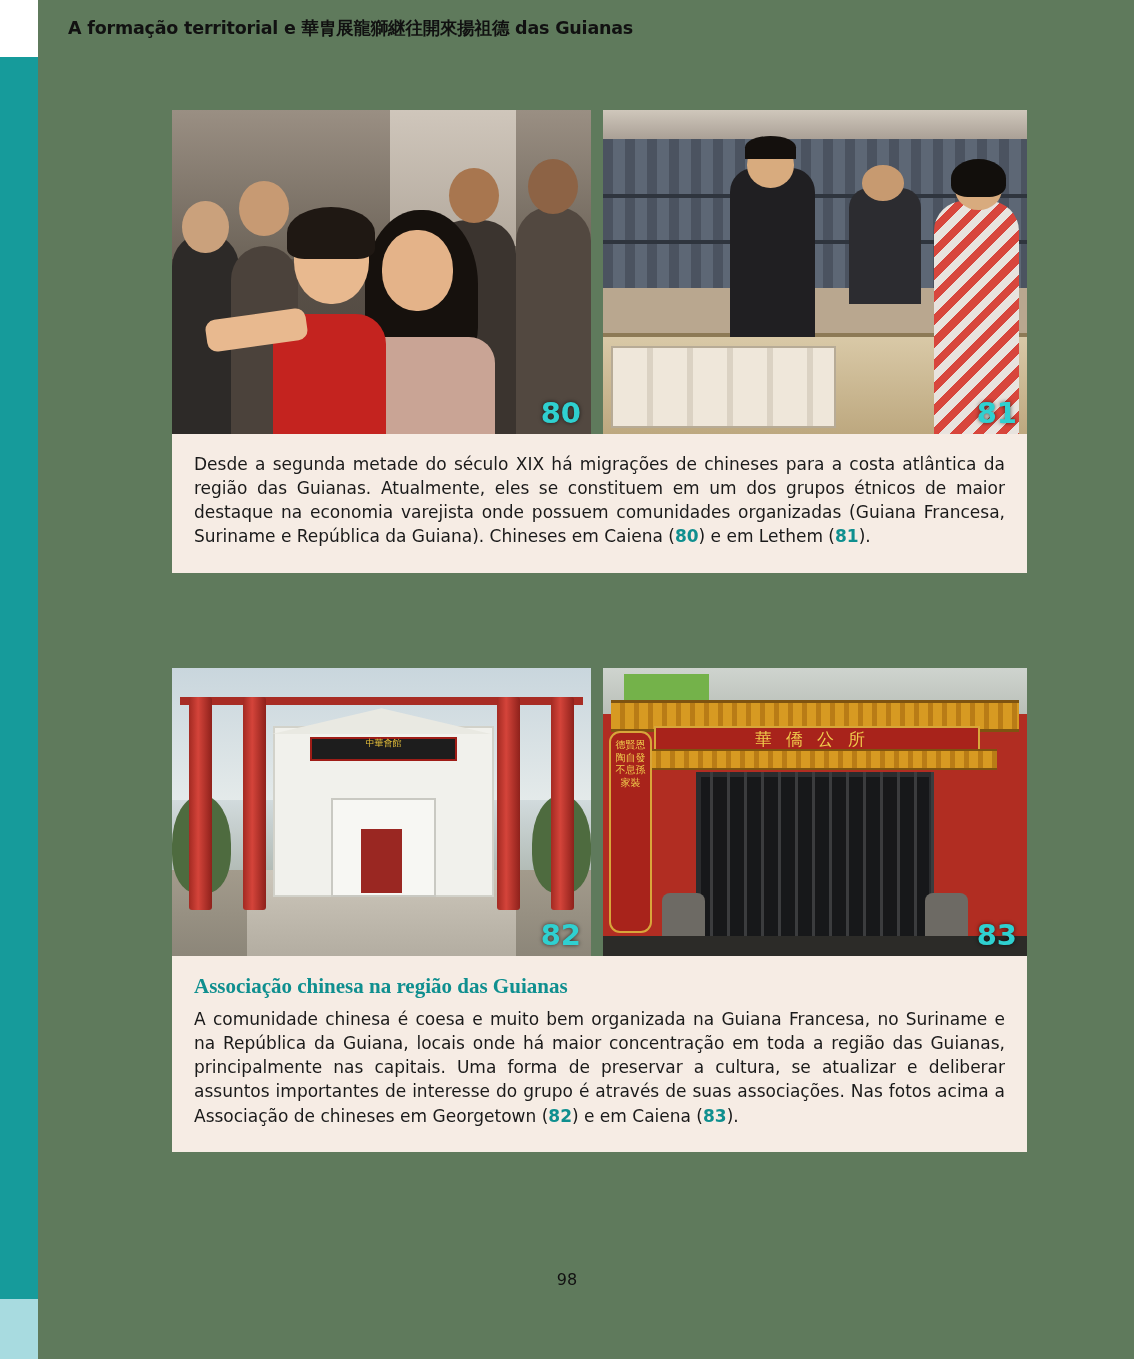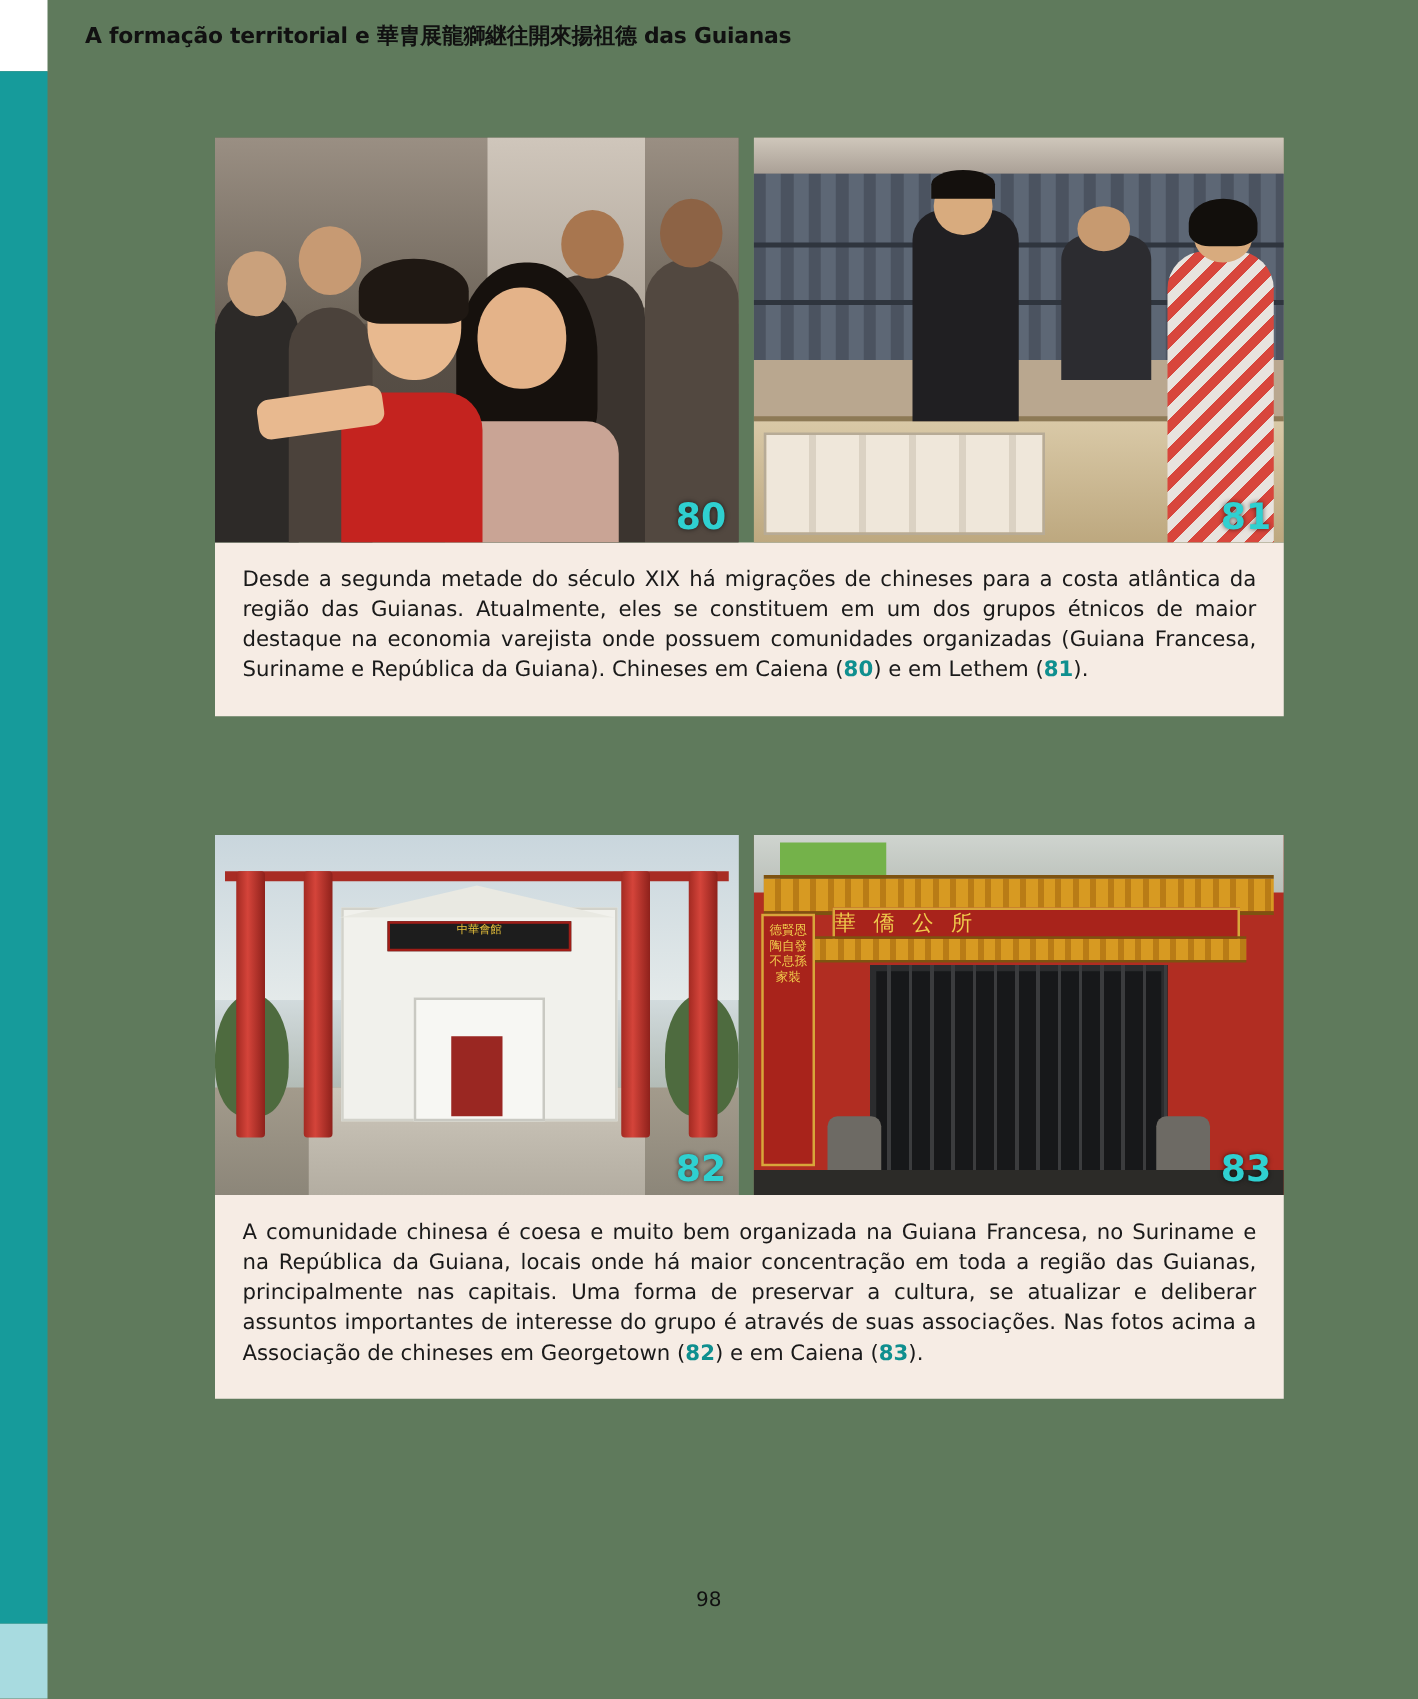--- a/index.html
+++ b/index.html
@@ -306,31 +306,30 @@
   }
   .p83 .eave2 {
     position:absolute; left:7%; top:28%; width:86%; height:6%;
     background: repeating-linear-gradient(90deg,#d79a22 0 9px,#b97c16 9px 14px);
     border-top:2px solid #7e5310; border-bottom:2px solid #7e5310;
   }
   .p83 .redboard {
     position:absolute; left:12%; top:20%; width:76%; height:9%;
     background:#a8231b; border:2px solid #d8a63a;
     color:#f0cc4c; font-size:17px; letter-spacing:14px;
-    text-align:left; line-height:1.4;
+    text-align:center; line-height:1.4;
     font-family:"DejaVu Sans", sans-serif;
-    margin-left:12px;
   }
   .p83 .side-col {
     position:absolute; top:22%; width:10%; height:70%;
     background:#a8231b; border:2px solid #d8a63a;
     color:#f0cc4c; font-size:10px; text-align:center; line-height:1.25;
     padding-top:6px; box-sizing:border-box; overflow:hidden;
   }
-  .p83 .side-col.left { left:1.5%; }
+  .p83 .side-col.left { left:1.5%;border-radius:11px; }
   .p83 .side-col.right { right:1.5%; }
   .p83 .gate {
     position:absolute; left:22%; top:36%; width:56%; height:64%;
     background:#17181a;
     box-shadow: inset 0 0 0 5px #2b2c2e;
   }
   .p83 .gate-grill {
     position:absolute; left:0; top:0; width:100%; height:100%;
     background: repeating-linear-gradient(90deg, transparent 0 14px, #3b3c3e 14px 17px);
   }
@@ -453,19 +452,20 @@
         <div class="lion l"></div>
         <div class="lion r"></div>
         <div class="plinth"></div>
       </div>
       <span class="photo-num">83</span>
     </div>
 
   </div>
 
   <div class="caption-box">
+    <h2 class="caption-title">Associação chinesa na região das Guianas</h2>
     <p class="caption-text">
       <span>A comunidade chinesa é coesa e muito bem organizada na Guiana Francesa, no Suriname e na República da Guiana, locais onde há maior concentração em toda a região das Guianas, principalmente nas capitais. Uma forma de preservar a cultura, se atualizar e deliberar assuntos importantes de interesse do grupo é através de suas associações. Nas fotos acima a Associação de chineses em Georgetown (</span><span class="ref">82</span><span>) e em Caiena (</span><span class="ref">83</span><span>).</span>
     </p>
   </div>
 </div>
 
 <div class="page-number">98</div>
 
 </body></html>

